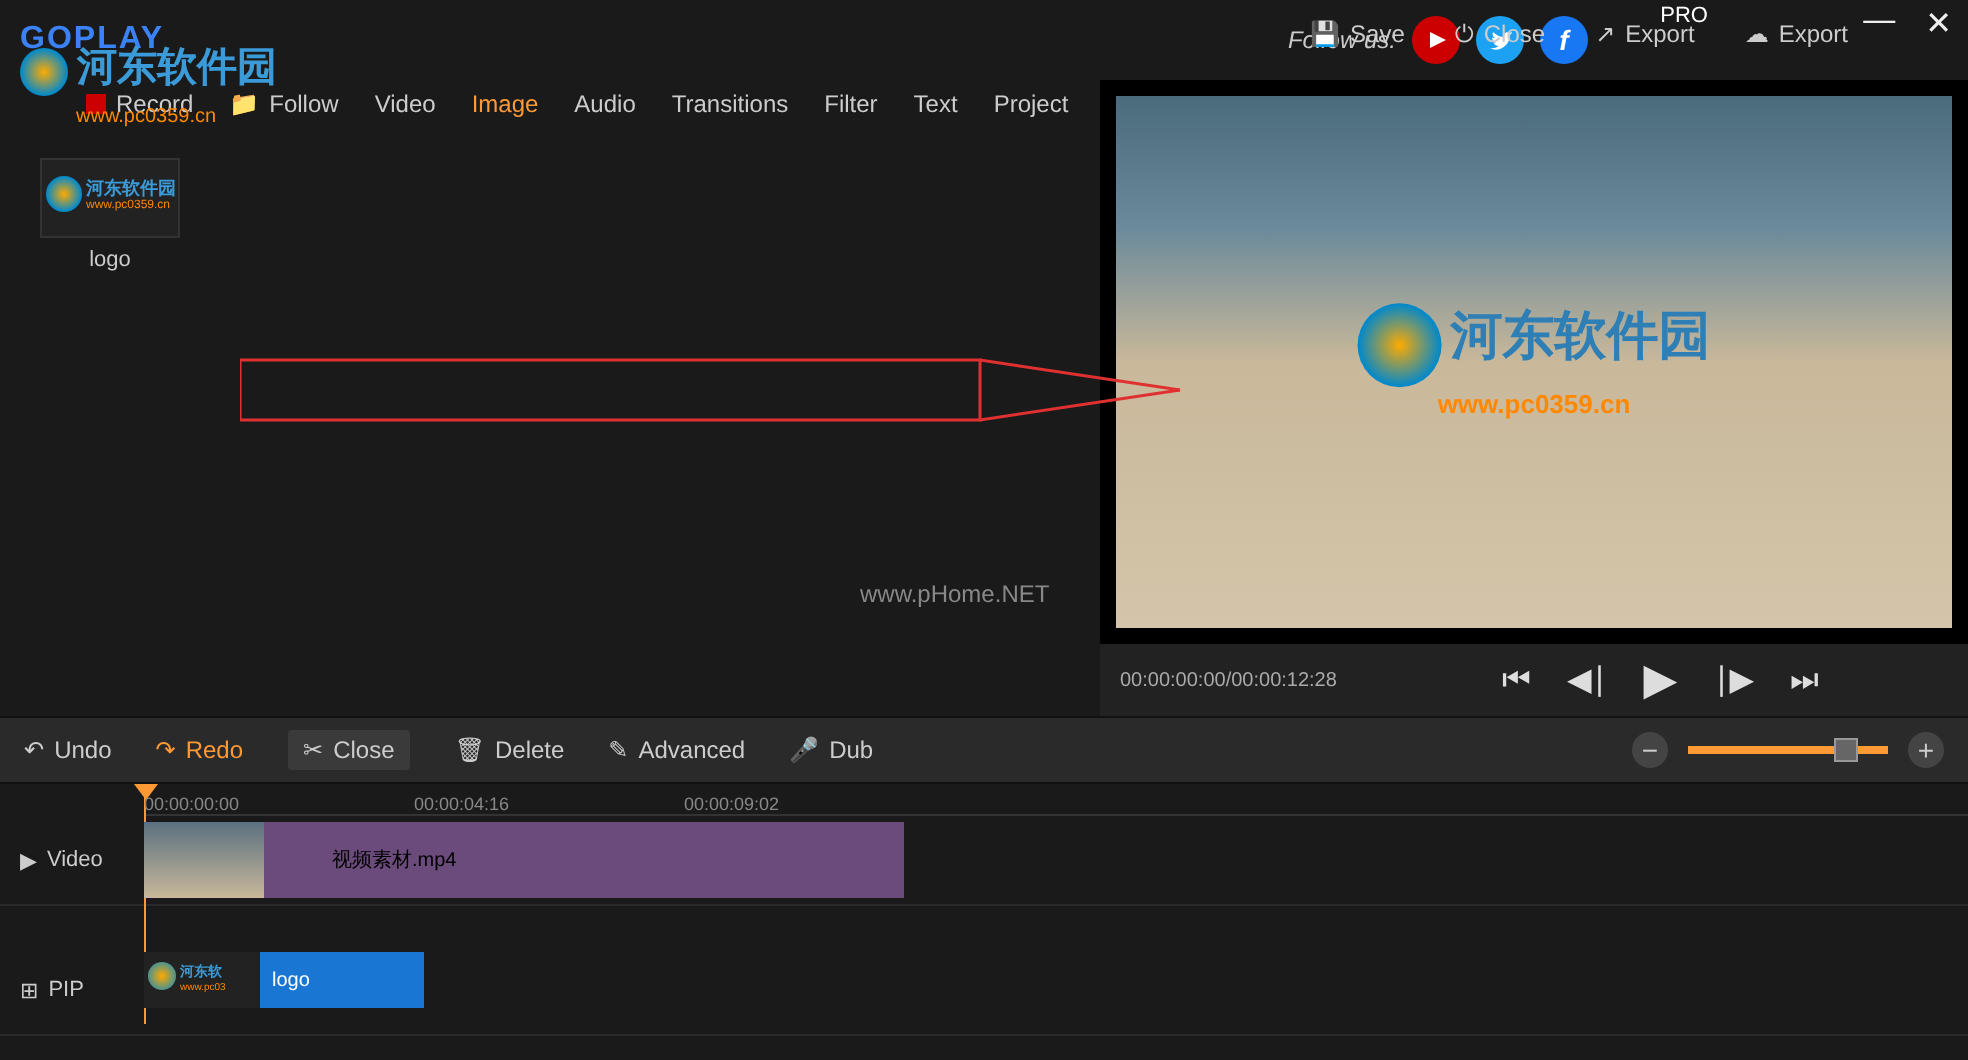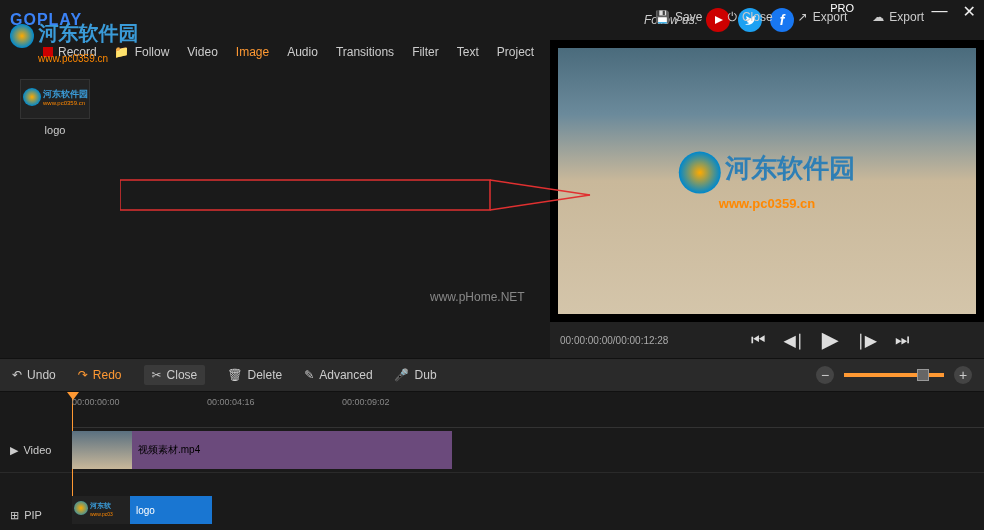--- a/index.html
+++ b/index.html
@@ -43,30 +43,30 @@
 .time-display { font-size: 10px; color: #aaa; }
 .pb-btn { color: #ddd; cursor: pointer; font-size: 16px; }
 .toolbar { height: 34px; background: #2a2a2a; display: flex; align-items: center; padding: 0 12px; gap: 22px; font-size: 12px; border-top: 1px solid #111; border-bottom: 1px solid #111; }
 .tool-item { display: flex; align-items: center; gap: 5px; cursor: pointer; color: #ccc; }
 .tool-split { background: #3a3a3a; padding: 3px 8px; border-radius: 2px; }
 .zoom-group { margin-left: auto; display: flex; align-items: center; gap: 10px; }
 .zoom-slider { width: 100px; height: 4px; background: #ff9933; position: relative; }
 .zoom-handle { position: absolute; right: 15px; top: -4px; width: 12px; height: 12px; background: #666; border: 1px solid #999; }
 .zoom-btn { width: 18px; height: 18px; background: #444; border-radius: 50%; display: flex; align-items: center; justify-content: center; cursor: pointer; font-size: 14px; }
 .timeline { background: #1a1a1a; height: 138px; }
-.ruler { height: 36px; border-bottom: 1px solid #333; position: relative; margin-left: 72px; }
+.ruler { height: 16px; border-bottom: 1px solid #333; position: relative; margin-left: 72px; }
 .ruler-tick { position: absolute; top: 5px; font-size: 9px; color: #888; }
 .playhead { position: absolute; top: 0; left: 0; width: 1px; height: 120px; background: #ff9933; }
 .playhead::before { content: ''; position: absolute; top: 0; left: -5px; width: 0; height: 0; border-left: 6px solid transparent; border-right: 6px solid transparent; border-top: 8px solid #ff9933; }
 .track { display: flex; align-items: center; height: 45px; border-bottom: 1px solid #2a2a2a; }
 .track-label { width: 72px; padding-left: 10px; font-size: 11px; display: flex; align-items: center; gap: 5px; }
 .track-content { flex: 1; height: 100%; position: relative; }
 .clip-video { position: absolute; left: 0; top: 3px; height: 38px; background: #6b4a7c; display: flex; align-items: center; }
 .clip-thumb { width: 60px; height: 100%; background: linear-gradient(180deg, #5a7080 0%, #c9b89a 100%); }
-.clip-label { padding-left: 6px; font-size: 10px; color: #000; }
+.clip-label { padding-left: 6px; font-size: 10px; color: #000; margin-left: 28px; }
 .clip-pip { position: absolute; left: 0; top: 3px; height: 28px; background: #1976d2; display: flex; align-items: center; font-size: 10px; color: #fff; }
 .clip-pip-thumb { width: 58px; height: 100%; background: #222; position: relative; }
 </style>
 </head>
 <body>
 
 <div class="titlebar">
   <span class="logo-brand">GOPLAY</span>
   <span class="pro-label">PRO</span>
   <div class="win-controls">

